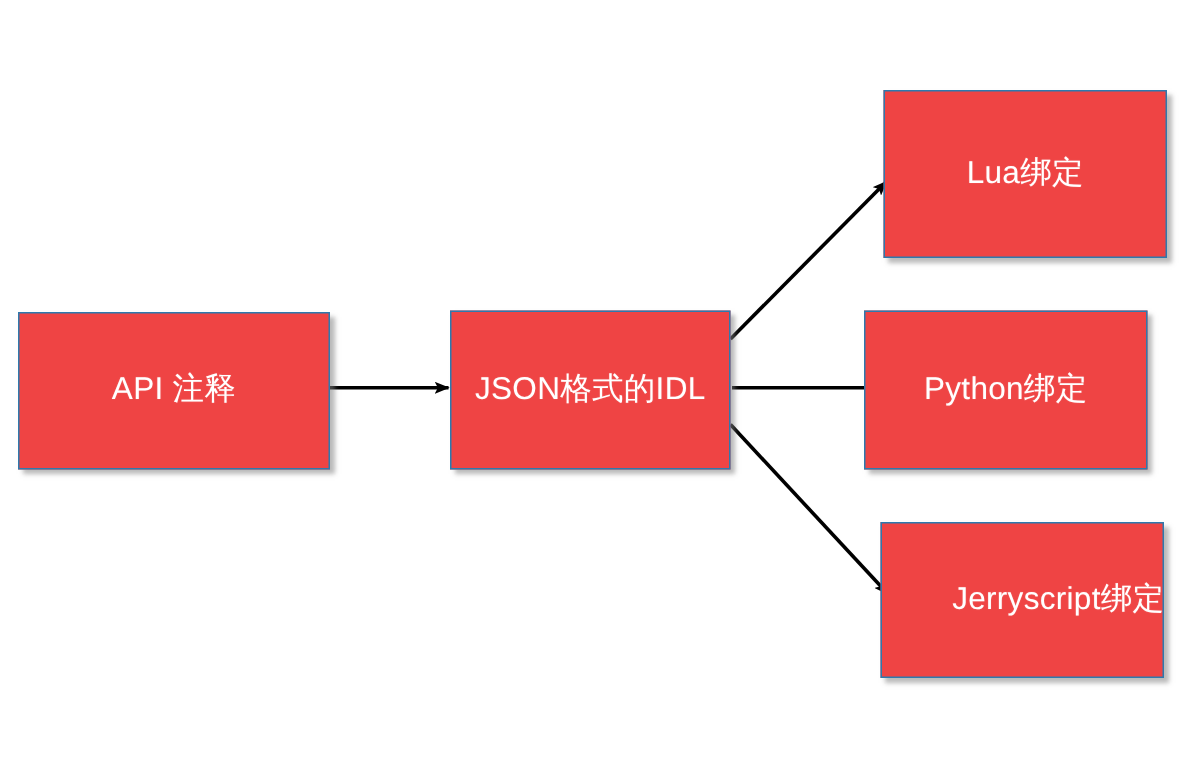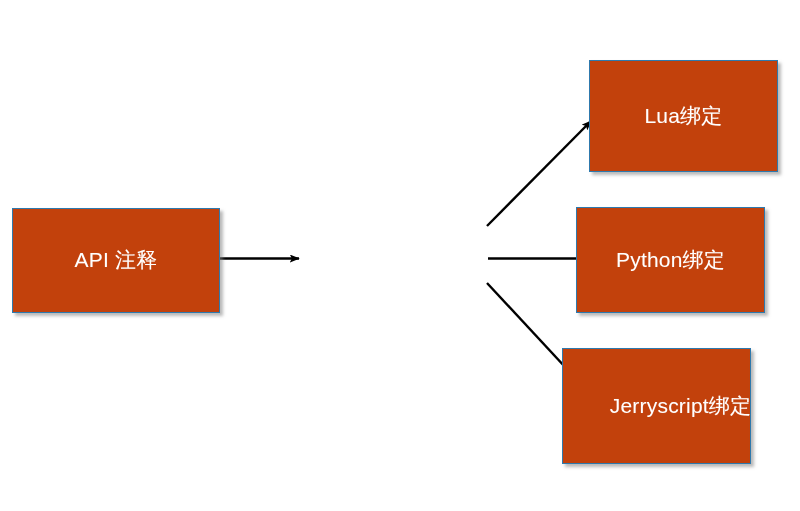--- a/index.html
+++ b/index.html
@@ -24,21 +24,21 @@
     position: absolute;
     left: 0;
     top: 0;
     width: 800px;
     height: 511px;
     pointer-events: none;
   }
   .node-box {
     position: absolute;
     box-sizing: border-box;
-    background-color: #c2410c;
+    background-color: #ef4444;
     border: 1px solid #2e79ad;
     box-shadow: 3px 3px 3px rgba(130, 130, 130, 0.55);
     display: flex;
     align-items: center;
     justify-content: center;
     text-align: center;
   }
   .node-label {
     color: #ffffff;
     font-size: 21px;
@@ -46,21 +46,21 @@
     font-weight: 400;
     letter-spacing: 0.2px;
     white-space: nowrap;
     text-shadow: 0 0 1px rgba(255,255,255,0.25);
   }
   
   #node-api        { left: 12px;  top: 208px; width: 208px; height: 105px; }
   #node-idl        { left: 300px; top: 207px; width: 187px; height: 106px; }
   #node-lua        { left: 589px; top: 60px;  width: 189px; height: 112px; }
   #node-python     { left: 576px; top: 207px; width: 189px; height: 106px; }
-  #node-jerry      { left: 562px; top: 348px; width: 189px; height: 116px; padding-left: 48px; }
+  #node-jerry      { left: 587px; top: 348px; width: 189px; height: 104px; padding-left: 48px; }
 </style>
 </head>
 <body>
 
 <div id="diagram-canvas">
 
   <svg id="arrow-layer" width="800" height="511" viewBox="0 0 800 511" xmlns="http://www.w3.org/2000/svg">
     <defs>
       <marker id="arrowhead" markerWidth="10" markerHeight="8" refX="9.2" refY="4" orient="auto" markerUnits="userSpaceOnUse">
         <path d="M0,0 L10,4 L0,8 L2.1,4 Z" fill="#000000"></path>
@@ -73,20 +73,23 @@
 
     <line x1="488" y1="258.5" x2="588" y2="258.5" stroke="#000000" stroke-width="2.4" marker-end="url(#arrowhead)"></line>
 
     <line x1="487" y1="283" x2="592" y2="396" stroke="#000000" stroke-width="2.4" marker-end="url(#arrowhead)"></line>
   </svg>
 
   <div class="node-box" id="node-api">
     <span class="node-label">API 注释</span>
   </div>
 
+  <div class="node-box" id="node-idl">
+    <span class="node-label">JSON格式的IDL</span>
+  </div>
 
   <div class="node-box" id="node-lua">
     <span class="node-label">Lua绑定</span>
   </div>
 
   <div class="node-box" id="node-python">
     <span class="node-label">Python绑定</span>
   </div>
 
   <div class="node-box" id="node-jerry">

